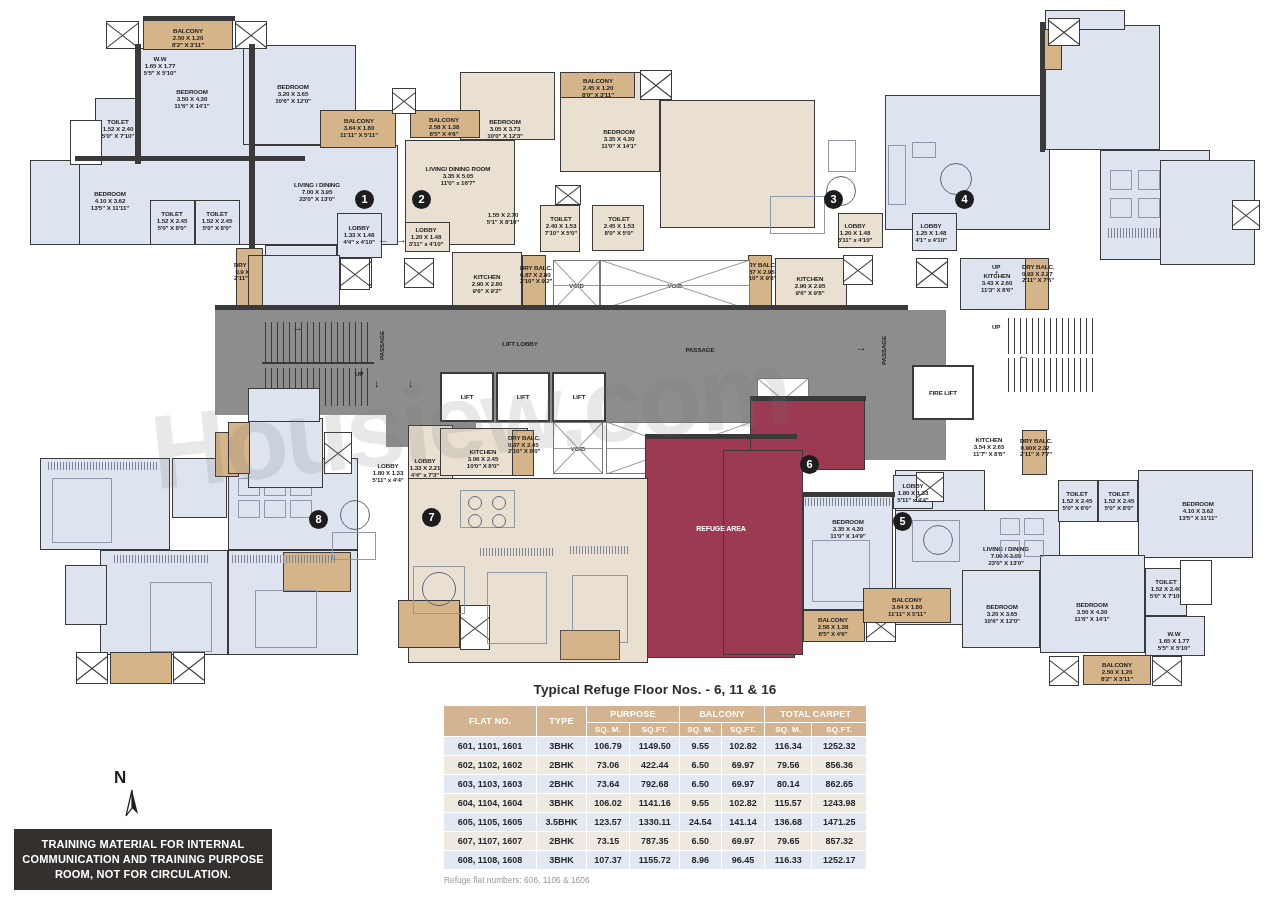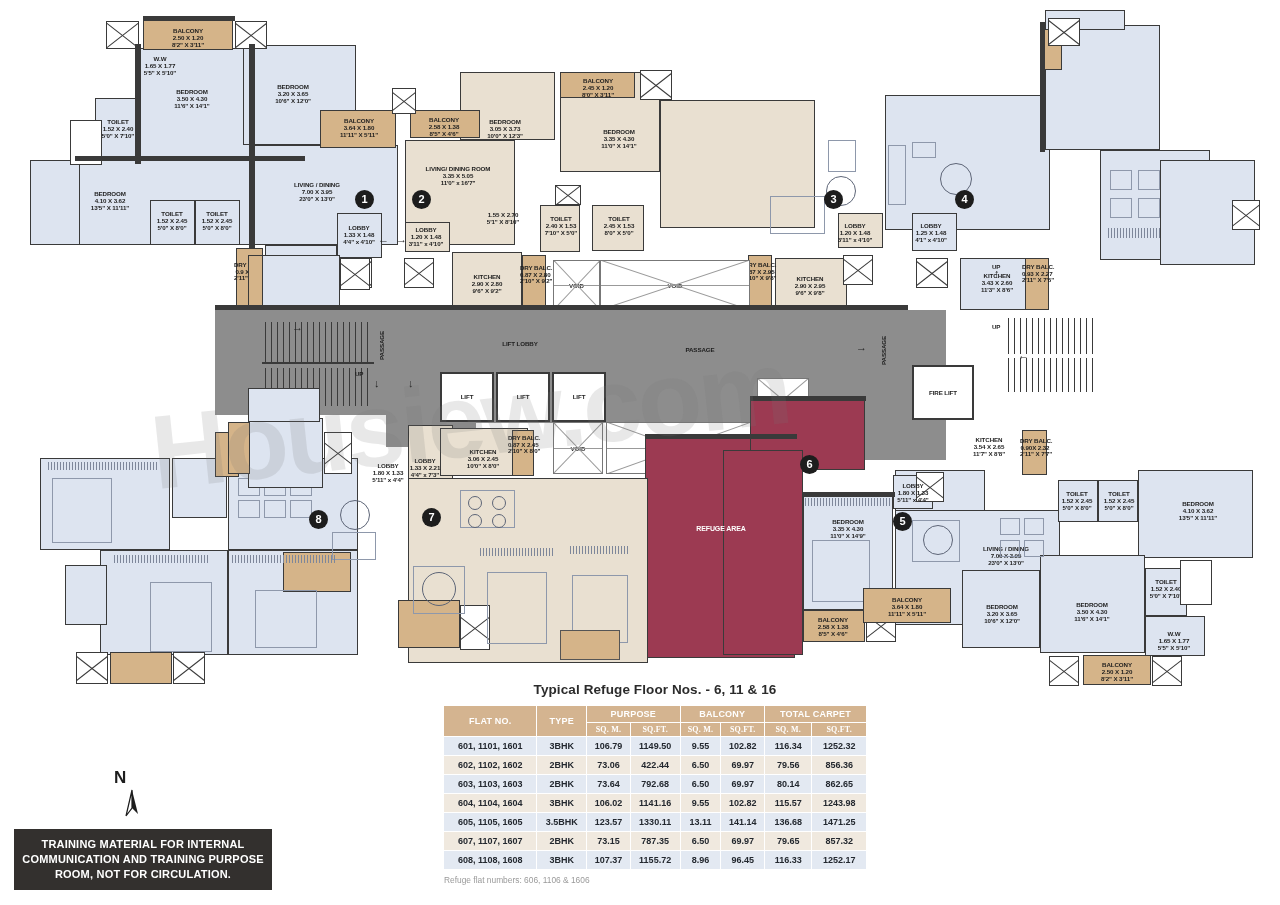--- a/index.html
+++ b/index.html
@@ -182,21 +182,21 @@
   table#spec th {
     background:#d4b490;
     color:#ffffff;
     font-weight:bold;
     border:1.5px solid #ffffff;
     padding: 3px 2px;
     letter-spacing:0.2px;
     text-align:center;
   }
   table#spec th.grp { font-size:9px; }
-  table#spec th.sub { font-size:8px; padding:2px;font-family:Liberation Serif, serif; }
+  table#spec th.sub { font-size:8px; padding:2px; }
   table#spec td {
     border:1.5px solid #ffffff;
     padding: 4px 2px;
     text-align:center;
     font-weight:bold;
     color:#23282f;
     font-size:9px;
   }
   table#spec tr.r-odd td { background:#e3e9f2; }
   table#spec tr.r-even td { background:#f0e9df; }
@@ -786,21 +786,21 @@
             <td>9.55</td>
             <td>102.82</td>
             <td>115.57</td>
             <td>1243.98</td>
           </tr>
           <tr class="r-odd">
             <td>605, 1105, 1605</td>
             <td>3.5BHK</td>
             <td>123.57</td>
             <td>1330.11</td>
-            <td>13.11</td>
+            <td>24.54</td>
             <td>141.14</td>
             <td>136.68</td>
             <td>1471.25</td>
           </tr>
           <tr class="r-even">
             <td>607, 1107, 1607</td>
             <td>2BHK</td>
             <td>73.15</td>
             <td>787.35</td>
             <td>6.50</td>

